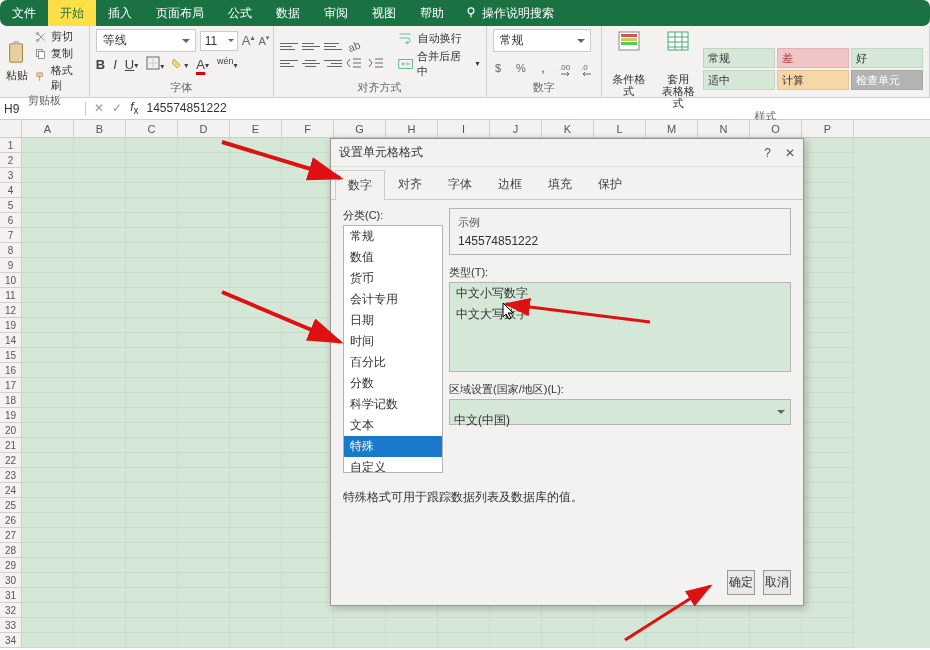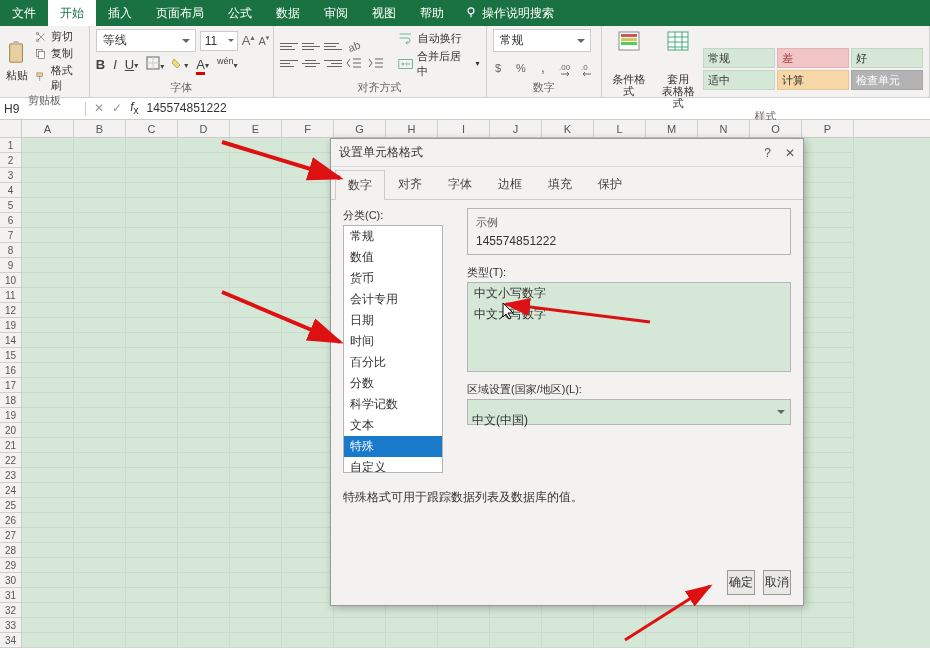--- a/index.html
+++ b/index.html
@@ -1,19 +1,19 @@
 <!DOCTYPE html>
 <html><head>
   <meta charset="utf-8">
   <style>
     *{box-sizing:border-box;margin:0;padding:0;font-family:"Microsoft YaHei",sans-serif;}
     body{width:930px;height:650px;background:#fff;position:relative;overflow:hidden;font-size:12px;color:#333;}
-    .ribbon-tabs{display:flex;background:#1a7243;height:26px;align-items:stretch;}
+    .ribbon-tabs{display:flex;background:#1a7243;height:26px;align-items:stretch;border-radius:7px;}
     .ribbon-tab{color:#fff;padding:0 12px;line-height:26px;cursor:pointer;font-size:12px;}
-    .ribbon-tab.active{background:#ffffff;color:#1a7243;}
+    .ribbon-tab.active{background:#fde047;color:#1a7243;}
     .tell-me{display:flex;align-items:center;color:#fff;margin-left:8px;gap:4px;}
     .bulb-icon svg{width:14px;height:14px;}
     .ribbon{display:flex;background:#f3f2f1;border-bottom:1px solid #d0d0d0;height:72px;align-items:stretch;}
     .ribbon-group{border-right:1px solid #d0d0d0;display:flex;flex-direction:column;justify-content:space-between;padding:3px 6px 0;min-width:40px;}
     .ribbon-group-content{display:flex;align-items:center;gap:4px;flex:1;}
     .ribbon-group-label{text-align:center;font-size:11px;color:#666;padding-bottom:2px;}
     .clip-area{display:flex;gap:6px;align-items:center;}
     .paste-big{display:flex;flex-direction:column;align-items:center;gap:2px;cursor:pointer;}
     .paste-big svg{width:22px;height:26px;}
     .clip-small{display:flex;flex-direction:column;gap:2px;}
@@ -62,21 +62,21 @@
     .cells{flex:1;background:#d5e7d6;position:relative;}
     .cell-row{display:flex;height:15px;}
     .cell{width:52px;border-right:1px solid rgba(0,0,0,.05);border-bottom:1px solid rgba(0,0,0,.05);}
     
     .dialog{position:absolute;left:330px;top:138px;width:474px;height:468px;background:#f3f2f1;border:1px solid #999;box-shadow:2px 2px 8px rgba(0,0,0,.25);}
     .dlg-title{height:28px;display:flex;align-items:center;justify-content:space-between;padding:0 8px;font-size:12px;border-bottom:1px solid #ddd;}
     .dlg-title .btns{display:flex;gap:14px;color:#555;}
     .dlg-tabs{display:flex;border-bottom:1px solid #ccc;padding-left:4px;margin-top:2px;}
     .dlg-tab{padding:6px 12px;font-size:12px;border:1px solid transparent;border-bottom:none;cursor:pointer;color:#444;}
     .dlg-tab.active{background:#f3f2f1;border-color:#ccc;position:relative;top:1px;}
-    .dlg-body{padding:8px 12px 0;display:flex;gap:24px;}
+    .dlg-body{padding:8px 12px 0;display:flex;gap:6px;}
     .category-col{width:100px;}
     .cat-label{font-size:11px;margin-bottom:2px;}
     .cat-list{border:1px solid #b5b5b5;background:#fff;height:248px;overflow:hidden;}
     .cat-item{padding:2px 6px;font-size:12px;cursor:pointer;}
     .cat-item.sel{background:#1979ca;color:#fff;}
     .right-col{flex:1;}
     .sample-box{border:1px solid #b5b5b5;padding:6px 8px;font-size:12px;background:#f3f2f1;}
     .sample-label{font-size:11px;color:#555;margin-bottom:4px;}
     .type-label{font-size:11px;margin:10px 0 2px;}
     .type-list{border:1px solid #b5b5b5;background:#d5e7d6;height:90px;}

